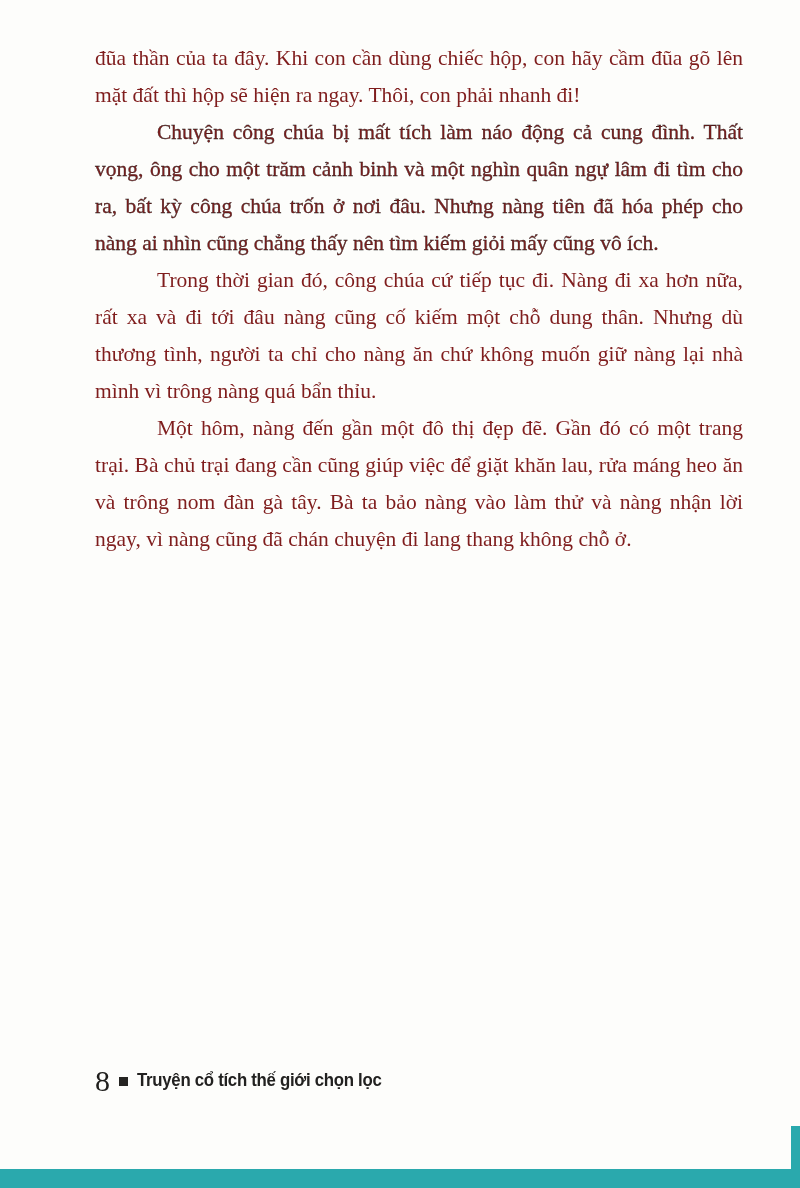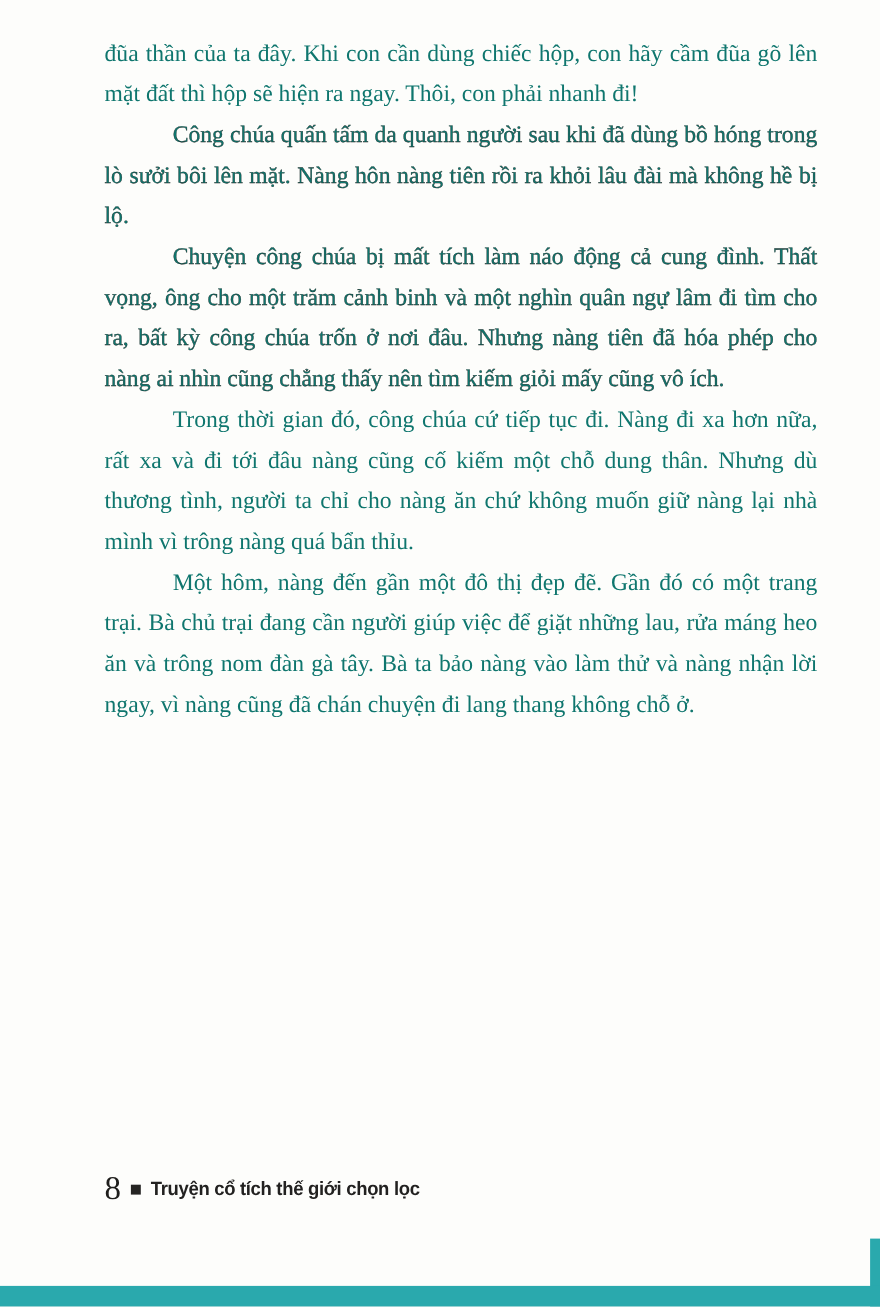--- a/index.html
+++ b/index.html
@@ -11,24 +11,24 @@
     position: relative;
     width: 800px;
     height: 1188px;
     margin: 0 auto;
     background: #fdfdfb;
     overflow: hidden;
     font-family: "Liberation Serif", serif;
   }
   .text-block {
     position: absolute;
-    top: 30px;
+    top: 40px;
     left: 95px;
     width: 648px;
-    color: #0f766e;
+    color: #7f1d1d;
     font-size: 21.5px;
     line-height: 37px;
     text-align: justify;
   }
   .text-block p {
     margin: 0;
     text-indent: 62px;
   }
   .text-block p.no-indent {
     text-indent: 0;
@@ -84,24 +84,23 @@
     background: #2aa9ad;
   }
 </style>
 </head>
 <body>
 
 <div class="page">
 
   <div class="text-block">
     <p class="no-indent">đũa thần của ta đây. Khi con cần dùng chiếc hộp, con hãy cầm đũa gõ lên mặt đất thì hộp sẽ hiện ra ngay. Thôi, con phải nhanh đi!</p>
-    <p class="semi-bold">Công chúa quấn tấm da quanh người sau khi đã dùng bồ hóng trong lò sưởi bôi lên mặt. Nàng hôn nàng tiên rồi ra khỏi lâu đài mà không hề bị lộ.</p>
     <p class="semi-bold">Chuyện công chúa bị mất tích làm náo động cả cung đình. Thất vọng, ông cho một trăm cảnh binh và một nghìn quân ngự lâm đi tìm cho ra, bất kỳ công chúa trốn ở nơi đâu. Nhưng nàng tiên đã hóa phép cho nàng ai nhìn cũng chẳng thấy nên tìm kiếm giỏi mấy cũng vô ích.</p>
     <p>Trong thời gian đó, công chúa cứ tiếp tục đi. Nàng đi xa hơn nữa, rất xa và đi tới đâu nàng cũng cố kiếm một chỗ dung thân. Nhưng dù thương tình, người ta chỉ cho nàng ăn chứ không muốn giữ nàng lại nhà mình vì trông nàng quá bẩn thỉu.</p>
-    <p>Một hôm, nàng đến gần một đô thị đẹp đẽ. Gần đó có một trang trại. Bà chủ trại đang cần người giúp việc để giặt những lau, rửa máng heo ăn và trông nom đàn gà tây. Bà ta bảo nàng vào làm thử và nàng nhận lời ngay, vì nàng cũng đã chán chuyện đi lang thang không chỗ ở.</p>
+    <p>Một hôm, nàng đến gần một đô thị đẹp đẽ. Gần đó có một trang trại. Bà chủ trại đang cần cũng giúp việc để giặt khăn lau, rửa máng heo ăn và trông nom đàn gà tây. Bà ta bảo nàng vào làm thử và nàng nhận lời ngay, vì nàng cũng đã chán chuyện đi lang thang không chỗ ở.</p>
   </div>
 
   <div class="footer">
     <span class="page-number">8</span>
     <span class="bullet"></span>
     <span class="book-title">Truyện cổ tích thế giới chọn lọc</span>
   </div>
 
   <div class="teal-strip-right"></div>
   <div class="teal-bar-bottom"></div>

